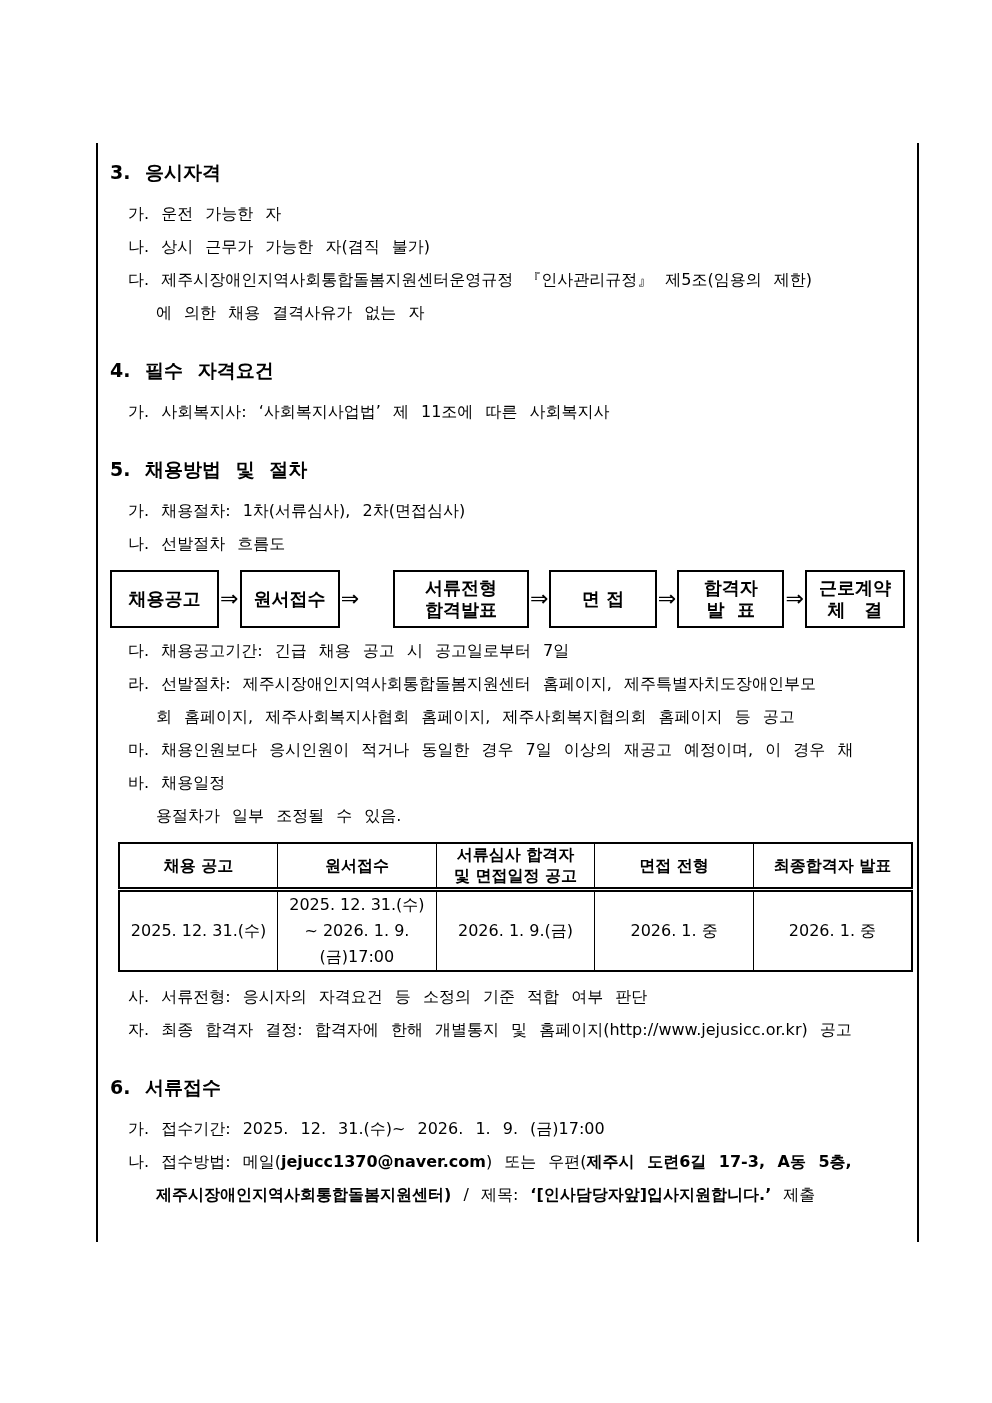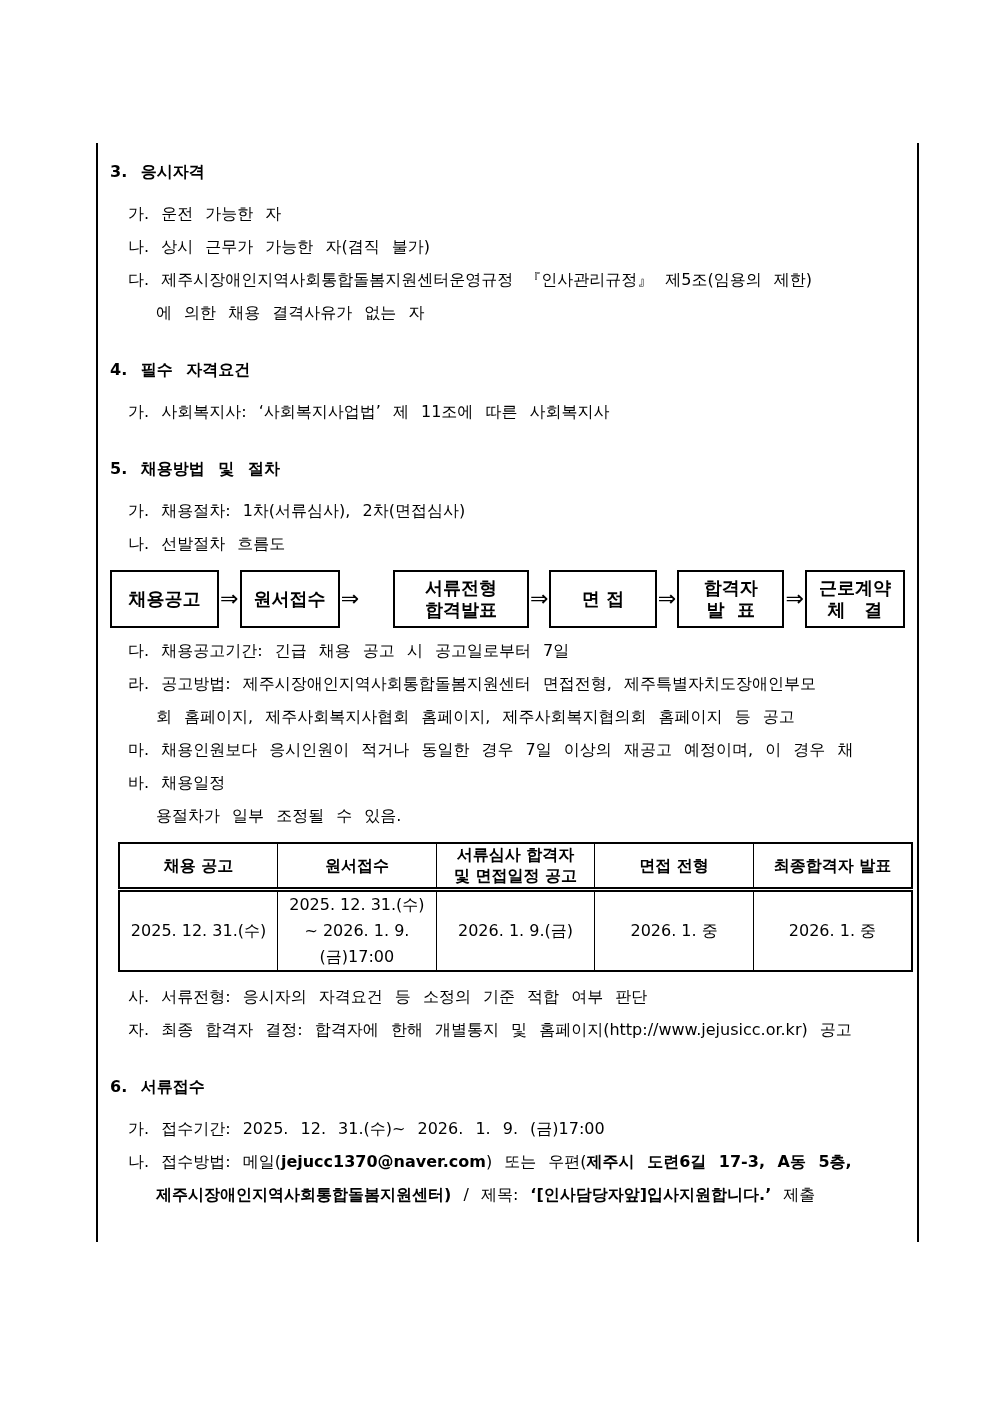--- a/index.html
+++ b/index.html
@@ -14,21 +14,21 @@
     position: absolute;
     left: 96px; top: 143px;
     width: 823px;
     min-height: 1099px;
     border-left: 2px solid #000;
     border-right: 2px solid #000;
     padding: 0 10px;
     overflow: hidden;
   }
   .sec-title {
-    font-size: 16px;
+    font-size: 19px;
     font-weight: bold;
     line-height: 34px;
     margin: 24px 0 8px 2px;
     word-spacing: 8px;
     white-space: nowrap;
   }
   .sec-title.first { margin-top: 12px; }
   .line {
     font-size: 16px;
     line-height: 33px;
@@ -128,21 +128,21 @@
       <span class="flow-line">발  표</span>
     </div>
     <span class="flow-arrow">⇒</span>
     <div class="flow-step w6">
       <span class="flow-line">근로계약</span>
       <span class="flow-line">체   결</span>
     </div>
   </div>
 
   <div class="line">다. 채용공고기간: 긴급 채용 공고 시 공고일로부터 7일</div>
-  <div class="line">라. 공고방법: 제주시장애인지역사회통합돌봄지원센터 면접전형, 제주특별자치도장애인부모</div>
+  <div class="line">라. 선발절차: 제주시장애인지역사회통합돌봄지원센터 홈페이지, 제주특별자치도장애인부모</div>
   <div class="line cont">회 홈페이지, 제주사회복지사협회 홈페이지, 제주사회복지협의회 홈페이지 등 공고</div>
   <div class="line">마. 채용인원보다 응시인원이 적거나 동일한 경우 7일 이상의 재공고 예정이며, 이 경우 채</div>
   <div class="line">바. 채용일정</div>
   <div class="line cont">용절차가 일부 조정될 수 있음.</div>
 
   <table class="sched">
     <tbody>
         <tr>
       <th>채용 공고</th>
       <th>원서접수</th>

